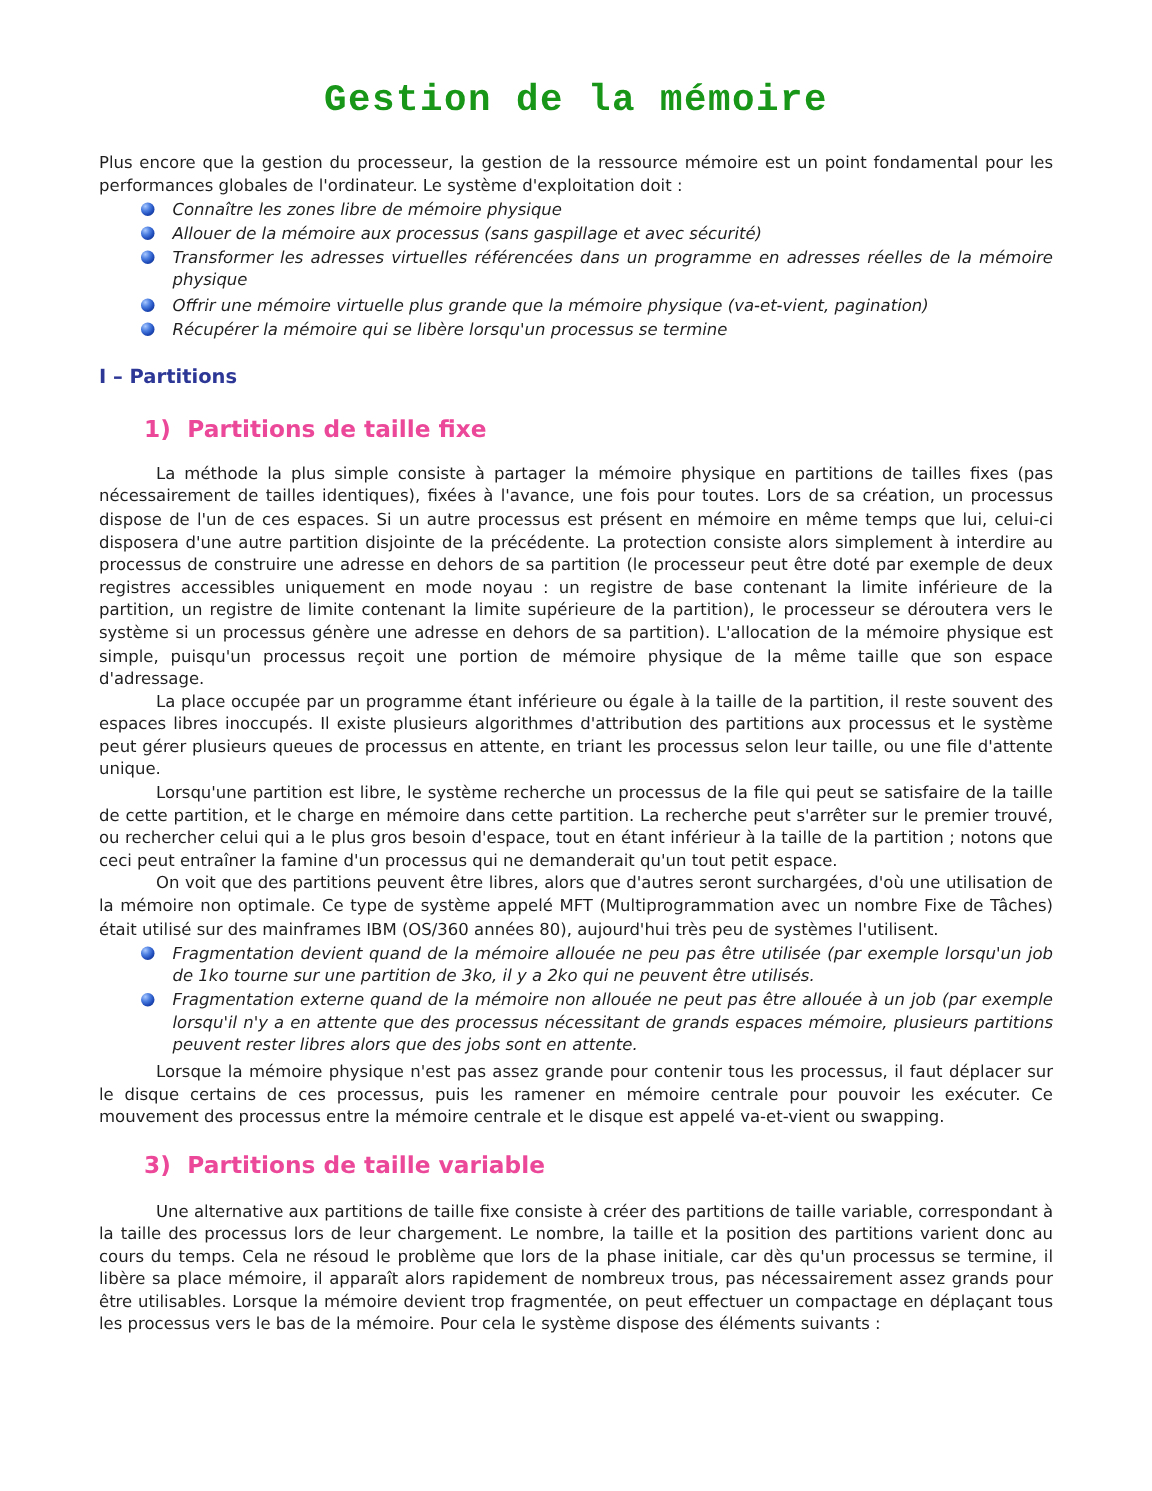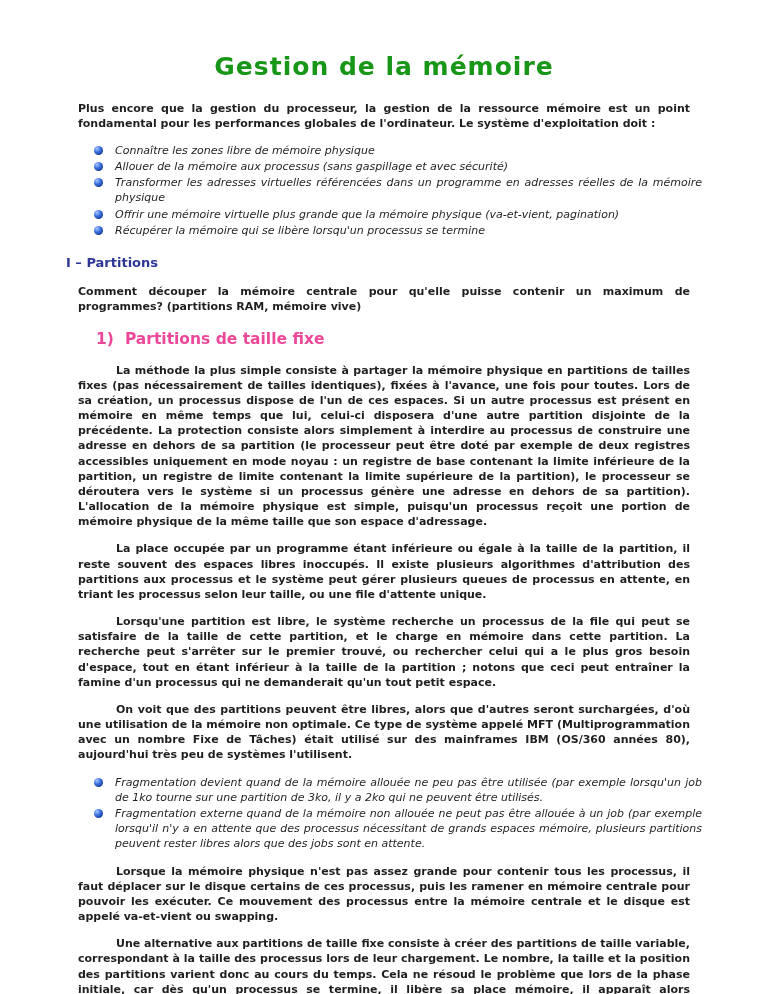--- a/index.html
+++ b/index.html
@@ -15,25 +15,25 @@
     font-size: 11px;
     line-height: 1.38;
   }
   h1.doc-title {
     text-align: center;
     color: #189618;
     font-size: 25px;
     font-weight: bold;
     margin: 0 0 16px 0;
     letter-spacing: 1px;
+    font-family: Liberation Mono, monospace;
   }
   p.body {
-    margin: 12px;
+    margin: 0;
     text-align: justify;
-    font-weight: bold;
   }
   p.ind { text-indent: 38px; }
   h2.part-heading {
     color: #2d3796;
     font-size: 13px;
     font-weight: bold;
     margin: 16px 0 12px 0;
   }
   h3.sub-heading {
     color: #ec4899;
@@ -89,21 +89,20 @@
       <span class="li-text">Offrir une mémoire virtuelle plus grande que la mémoire physique (va-et-vient, pagination)</span>
     </li>
     <li>
       <span class="ball"></span>
       <span class="li-text">Récupérer la mémoire qui se libère lorsqu'un processus se termine</span>
     </li>
   </ul>
 
   <h2 class="part-heading">I – Partitions</h2>
 
-  <p class="body">Comment découper la mémoire centrale pour qu'elle puisse contenir un maximum de programmes? (partitions RAM, mémoire vive)</p>
 
   <h3 class="sub-heading">
     <span class="hnum">1)</span><span>Partitions de taille fixe</span>
   </h3>
 
   <p class="body ind">La méthode la plus simple consiste à partager la mémoire physique en partitions de tailles fixes (pas nécessairement de tailles identiques), fixées à l'avance, une fois pour toutes. Lors de sa création, un processus dispose de l'un de ces espaces. Si un autre processus est présent en mémoire en même temps que lui, celui-ci disposera d'une autre partition disjointe de la précédente. La protection consiste alors simplement à interdire au processus de construire une adresse en dehors de sa partition (le processeur peut être doté par exemple de deux registres accessibles uniquement en mode noyau : un registre de base contenant la limite inférieure de la partition, un registre de limite contenant la limite supérieure de la partition), le processeur se déroutera vers le système si un processus génère une adresse en dehors de sa partition). L'allocation de la mémoire physique est simple, puisqu'un processus reçoit une portion de mémoire physique de la même taille que son espace d'adressage.</p>
   <p class="body ind">La place occupée par un programme étant inférieure ou égale à la taille de la partition, il reste souvent des espaces libres inoccupés. Il existe plusieurs algorithmes d'attribution des partitions aux processus et le système peut gérer plusieurs queues de processus en attente, en triant les processus selon leur taille, ou une file d'attente unique.</p>
   <p class="body ind">Lorsqu'une partition est libre, le système recherche un processus de la file qui peut se satisfaire de la taille de cette partition, et le charge en mémoire dans cette partition. La recherche peut s'arrêter sur le premier trouvé, ou rechercher celui qui a le plus gros besoin d'espace, tout en étant inférieur à la taille de la partition ; notons que ceci peut entraîner la famine d'un processus qui ne demanderait qu'un tout petit espace.</p>
   <p class="body ind">On voit que des partitions peuvent être libres, alors que d'autres seront surchargées, d'où une utilisation de la mémoire non optimale. Ce type de système appelé MFT (Multiprogrammation avec un nombre Fixe de Tâches) était utilisé sur des mainframes IBM (OS/360 années 80), aujourd'hui très peu de systèmes l'utilisent.</p>
 
@@ -115,16 +114,19 @@
     </li>
     <li>
       <span class="ball"></span>
       <span class="li-text">Fragmentation externe quand de la mémoire non allouée ne peut pas être allouée à un job (par exemple lorsqu'il n'y a en attente que des processus nécessitant de grands espaces mémoire, plusieurs partitions peuvent rester libres alors que des jobs sont en attente.</span>
     </li>
   </ul>
 
 
   <p class="body ind">Lorsque la mémoire physique n'est pas assez grande pour contenir tous les processus, il faut déplacer sur le disque certains de ces processus, puis les ramener en mémoire centrale pour pouvoir les exécuter. Ce mouvement des processus entre la mémoire centrale et le disque est appelé va-et-vient ou swapping.</p>
 
+  <h3 class="sub-heading">
+    <span class="hnum">3)</span><span>Partitions de taille variable</span>
+  </h3>
 
   <p class="body ind">Une alternative aux partitions de taille fixe consiste à créer des partitions de taille variable, correspondant à la taille des processus lors de leur chargement. Le nombre, la taille et la position des partitions varient donc au cours du temps. Cela ne résoud le problème que lors de la phase initiale, car dès qu'un processus se termine, il libère sa place mémoire, il apparaît alors rapidement de nombreux trous, pas nécessairement assez grands pour être utilisables. Lorsque la mémoire devient trop fragmentée, on peut effectuer un compactage en déplaçant tous les processus vers le bas de la mémoire. Pour cela le système dispose des éléments suivants :</p>
 
 </div>
 
 </body></html>

